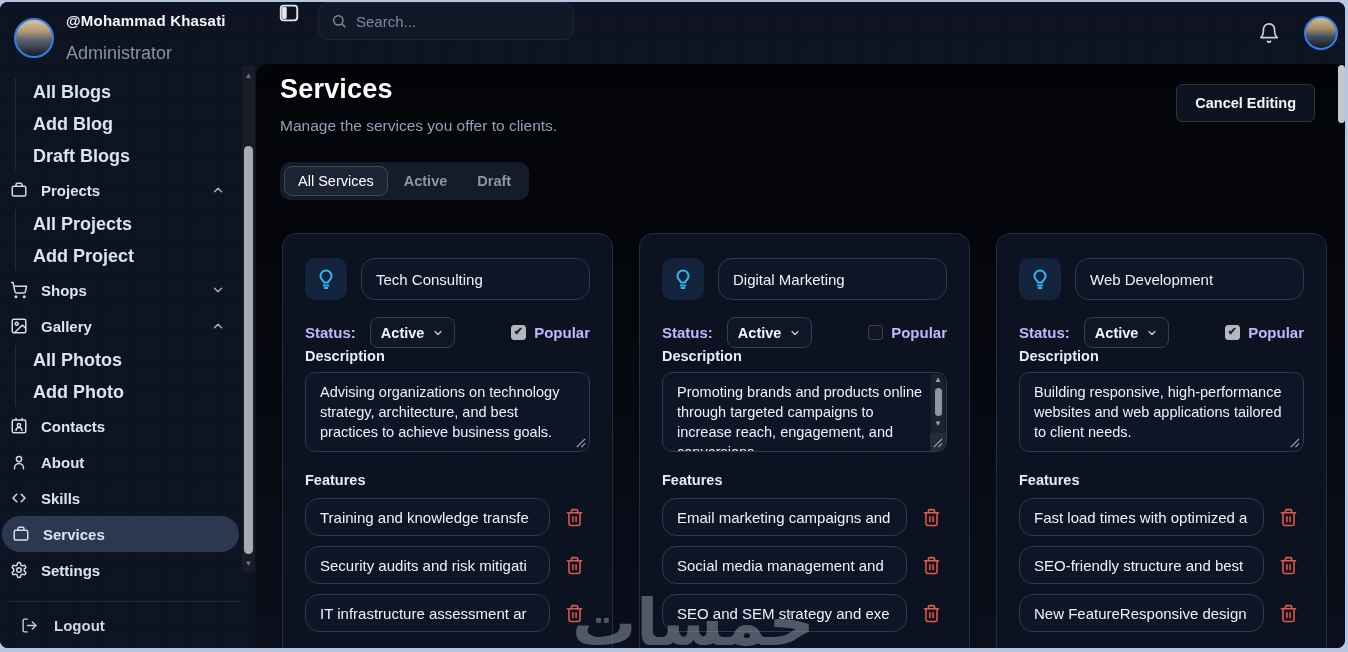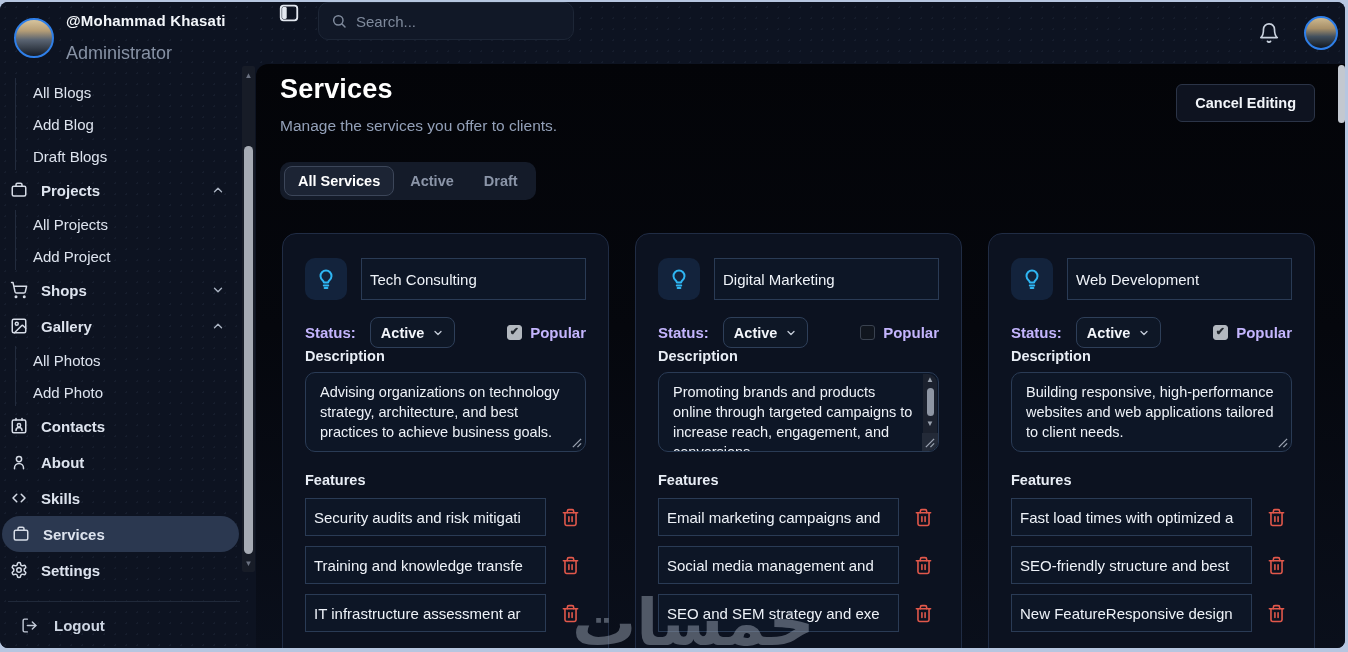--- a/index.html
+++ b/index.html
@@ -30,21 +30,21 @@
   .nav { flex:1; padding-right:17px; }
   .nav-row {
     display:flex; align-items:center; height:36px; padding-left:10px;
     color:#dde3ee; font-size:15px; font-weight:600; cursor:pointer;
   }
   .nav-row .ico { width:18px; height:18px; margin-right:13px; color:#d5dbe6; flex:0 0 auto; }
   .nav-row .chev { margin-left:auto; margin-right:14px; width:14px; height:14px; color:#aab3c2; }
   .nav-row.active { background:#2b3850; border-radius:999px; margin-left:2px; }
   .sub-group { position:relative; }
   .sub-group:before { content:""; position:absolute; left:15px; top:2px; bottom:2px; width:1px; background:#222b3d; }
-  .sub-row { display:flex; align-items:center; height:32px; padding-left:33px; color:#dde3ee; font-size:15px; font-weight:400; cursor:pointer; }
+  .sub-row { display:flex; align-items:center; height:32px; padding-left:33px; color:#dde3ee; font-size:18px; font-weight:700; cursor:pointer; }
 
   .sidebar-divider { height:1px; background:#20293a; margin:10px 16px 0 8px; }
   .logout-row { display:flex; align-items:center; height:46px; padding-left:21px; color:#cdd5e2; font-size:15px; font-weight:600; cursor:pointer; }
   .logout-row .ico { width:17px; height:17px; margin-right:16px; color:#c2cad8; }
 
   .side-scrollbar {
     position:absolute; right:1px; top:64px; height:506px; width:13px;
     background:#171c27; border-radius:2px; z-index:5;
   }
   .side-scroll-up, .side-scroll-down {
@@ -82,36 +82,36 @@
   .header-row { display:flex; align-items:flex-start; justify-content:space-between; }
   .page-title { color:#ffffff; font-size:27px; font-weight:800; letter-spacing:.2px; }
   .page-subtitle { color:#93a0b8; font-size:15.5px; margin-top:12px; }
   .cancel-btn {
     background:#0e1320; border:1px solid #2b3447; color:#f2f5fa; font-weight:700; font-size:14.5px;
     border-radius:6px; padding:10px 18px; cursor:pointer; margin-top:10px; font-family:"Liberation Sans",sans-serif;
   }
 
   .tabs { display:inline-flex; align-items:center; background:#141b29; border-radius:10px; padding:4px; margin-top:27px; gap:2px; }
   .tab { font-size:14.5px; color:#8b95a8; font-weight:600; padding:7px 14px; cursor:pointer; border-radius:8px; }
-  .tab.active { background:#1c2434; border:1px solid #3c4659; color:#ffffff; font-weight:700; padding:6px 13px; }
+  .tab.active { background:#1c2434; border:1px solid #3c4659; color:#ffffff; font-weight:400; padding:6px 13px; }
 
   
   .cards { display:grid; grid-template-columns:repeat(3,1fr); gap:26px; margin-top:33px; padding-left:2px; }
   .card {
     background:#0c1220; border:1px solid #202c44; border-radius:14px; padding:24px 22px; height:560px;
   }
   .card-top { display:flex; gap:14px; }
   .bulb-box {
     width:42px; height:42px; border-radius:10px; background:#13233c; flex:0 0 auto;
     display:flex; align-items:center; justify-content:center;
   }
   .bulb-box .ico { width:24px; height:24px; color:#2fb6f3; }
   .text-input {
-    background:#0d1626; border:1px solid #2a3b55; border-radius:0; color:#eef2f8;
-    font-size:15px; font-family:"Liberation Sans",sans-serif; padding:0 8px; outline:none;
+    background:#0d1626; border:1px solid #2a3b55; border-radius:14px; color:#eef2f8;
+    font-size:15px; font-family:"Liberation Sans",sans-serif; padding:0 14px; outline:none;
     white-space:nowrap; overflow:hidden;
   }
   .title-input { flex:1; height:42px; min-width:0; }
   .status-row { display:flex; align-items:center; margin-top:17px; }
   .field-label { color:#c4b5fd; font-size:15px; font-weight:700; }
   .select {
     margin-left:14px; height:31px; background:#0e1726; border:1px solid #2e3f59; border-radius:8px;
     color:#f2f5fa; font-size:14.5px; font-weight:600; display:flex; align-items:center; gap:8px;
     padding:0 10px; cursor:pointer;
   }
@@ -396,35 +396,35 @@
               <span>Advising organizations on technology strategy, architecture, and best practices to achieve business goals.</span>
               <span class="resize-corner">
                 <svg viewBox="0 0 12 12" fill="none" stroke="currentColor" stroke-width="1.4">
                     <line x1="11" y1="2" x2="2" y2="11"></line>
                     <line x1="11" y1="7" x2="7" y2="11"></line>
                   </svg>
               </span>
             </div>
             <span class="section-label features-label">Features</span>
             <div class="feature-row">
+              <input class="text-input feature-input" value="Training and knowledge transfe" style="">
+              <button class="trash-btn">
+                  <span class="ico">
+                    <svg viewBox="0 0 24 24" fill="none" stroke="currentColor" stroke-width="2" stroke-linecap="round" stroke-linejoin="round">
+                      <path d="M3 6h18"></path>
+                      <path d="M19 6v14a2 2 0 0 1-2 2H7a2 2 0 0 1-2-2V6"></path>
+                      <path d="M8 6V4a2 2 0 0 1 2-2h4a2 2 0 0 1 2 2v2"></path>
+                      <line x1="10" y1="11" x2="10" y2="17"></line>
+                      <line x1="14" y1="11" x2="14" y2="17"></line>
+                    </svg>
+                  </span>
+                </button>
+            </div>
+            <div class="feature-row">
               <input class="text-input feature-input" value="Security audits and risk mitigati" style="">
-              <button class="trash-btn">
-                  <span class="ico">
-                    <svg viewBox="0 0 24 24" fill="none" stroke="currentColor" stroke-width="2" stroke-linecap="round" stroke-linejoin="round">
-                      <path d="M3 6h18"></path>
-                      <path d="M19 6v14a2 2 0 0 1-2 2H7a2 2 0 0 1-2-2V6"></path>
-                      <path d="M8 6V4a2 2 0 0 1 2-2h4a2 2 0 0 1 2 2v2"></path>
-                      <line x1="10" y1="11" x2="10" y2="17"></line>
-                      <line x1="14" y1="11" x2="14" y2="17"></line>
-                    </svg>
-                  </span>
-                </button>
-            </div>
-            <div class="feature-row">
-              <input class="text-input feature-input" value="Training and knowledge transfe" style="">
               <button class="trash-btn">
                   <span class="ico">
                     <svg viewBox="0 0 24 24" fill="none" stroke="currentColor" stroke-width="2" stroke-linecap="round" stroke-linejoin="round">
                       <path d="M3 6h18"></path>
                       <path d="M19 6v14a2 2 0 0 1-2 2H7a2 2 0 0 1-2-2V6"></path>
                       <path d="M8 6V4a2 2 0 0 1 2-2h4a2 2 0 0 1 2 2v2"></path>
                       <line x1="10" y1="11" x2="10" y2="17"></line>
                       <line x1="14" y1="11" x2="14" y2="17"></line>
                     </svg>
                   </span>

